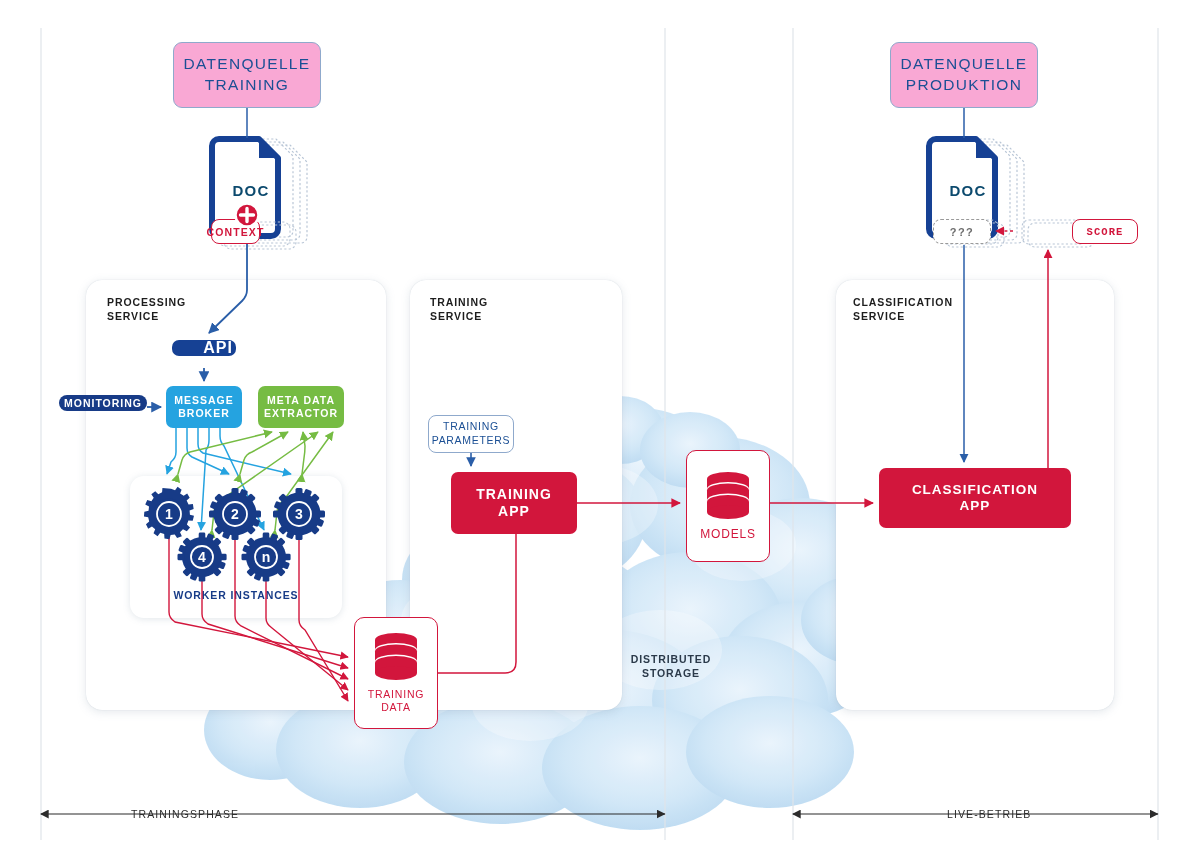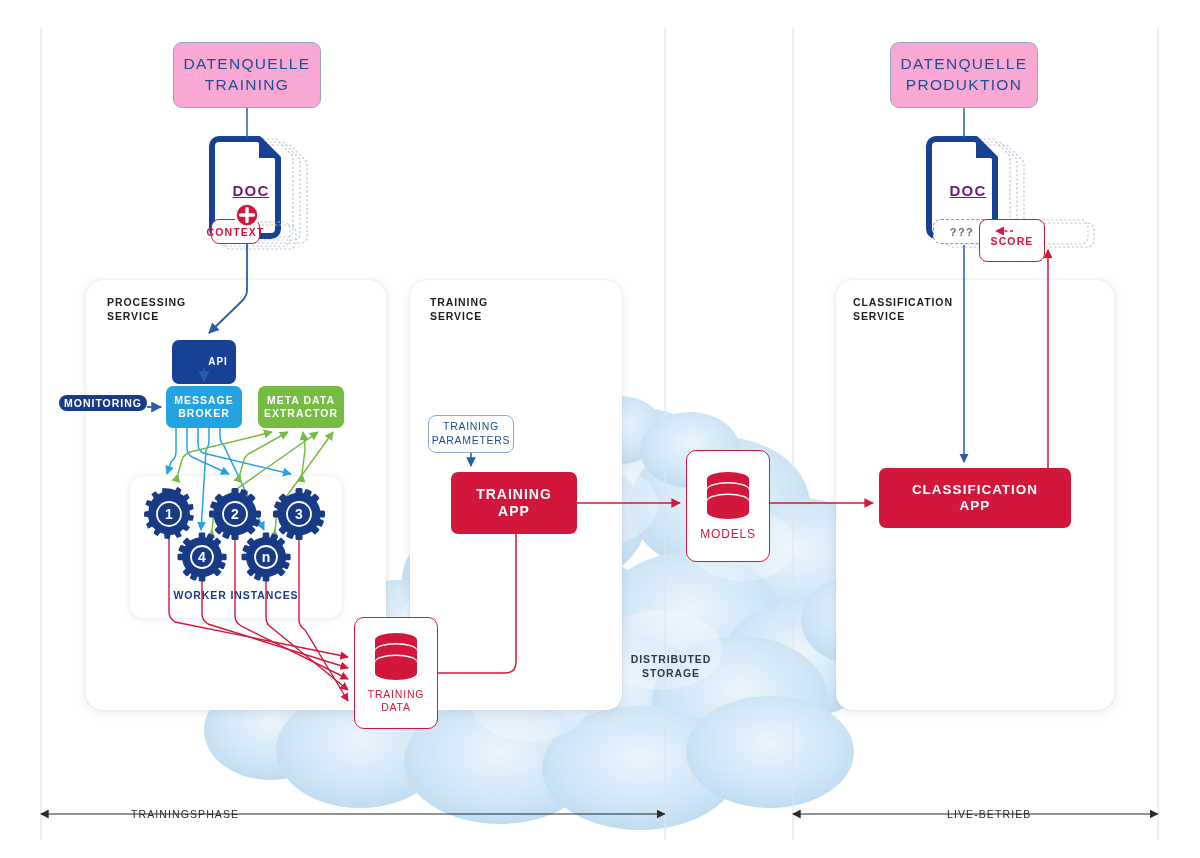--- a/index.html
+++ b/index.html
@@ -95,23 +95,22 @@
     border:1.5px dashed #9a9a9a;border-radius:8px;background:#fff;
     color:#6d6d6d;font-weight:bold;font-size:11px;letter-spacing:1.5px;
   }
 
   .train-params{
     border:1.3px solid #8fa9cc;border-radius:8px;background:#fff;
     color:#1b4f94;font-size:10.5px;letter-spacing:.7px;line-height:1.3;
   }
 
   .doc-label{
-    position:absolute;color:#701a75;font-weight:bold;font-size:15px;
+    position:absolute;color:#0c4a6e;font-weight:bold;font-size:15px;
     letter-spacing:1.2px;
-    text-decoration:underline;
   }
   .worker-cap{
     position:absolute;color:#173b87;font-weight:bold;font-size:10.5px;
     letter-spacing:.9px;
   }
   .storage-cap{
     position:absolute;color:#2b3a4a;font-weight:bold;font-size:10.5px;
     letter-spacing:.9px;line-height:1.35;text-align:center;white-space:pre-line;
   }
   .phase-cap{
@@ -250,23 +249,23 @@
   <div class="doc-label" style="left:228px;top:182px;width:46px;text-align:center;">DOC</div>
   <div class="doc-label" style="left:945px;top:182px;width:46px;text-align:center;">DOC</div>
 
   <div class="node badge-red" style="left:211px;top:219px;width:49px;height:25px;text-align:center;">CONTEXT</div>
   <svg style="position:absolute;left:232px;top:200px;width:30px;height:30px;" viewBox="0 0 30 30">
     <circle cx="15" cy="15" r="11.5" fill="#d2163c" stroke="#ffffff" stroke-width="2.5"></circle>
     <path d="M15 8.5 v13 M8.5 15 h13" stroke="#ffffff" stroke-width="3.4" stroke-linecap="round"></path>
   </svg>
 
   <div class="node badge-dash" style="left:933px;top:219px;width:58px;height:25px;">???</div>
-  <div class="node badge-red" style="left:979px;top:219px;width:66px;height:43px;">SCORE</div>
-
-  <div class="node chip chip-navy" style="left:172px;top:340px;width:64px;height:44px;font-size:10px;padding-left:28px;">API</div>
+  <div class="node badge-red" style="left:1072px;top:219px;width:66px;height:25px;font-family:Liberation Mono, monospace;">SCORE</div>
+
+  <div class="node chip chip-navy" style="left:172px;top:340px;width:64px;height:16px;font-size:16px;padding-left:28px;">API</div>
 
   <div class="node chip chip-blue" style="left:166px;top:386px;width:76px;height:42px;font-size:10.5px;white-space:pre-line;">MESSAGE
 BROKER</div>
 
   <div class="node chip chip-green" style="left:258px;top:386px;width:86px;height:42px;font-size:10.5px;white-space:pre-line;">META DATA
 EXTRACTOR</div>
 
   <div class="node pill-navy" style="left:59px;top:395px;width:88px;height:16px;">MONITORING</div>
 
   <div class="worker-cap" style="left:136px;top:589px;width:200px;text-align:center;">WORKER INSTANCES</div>

